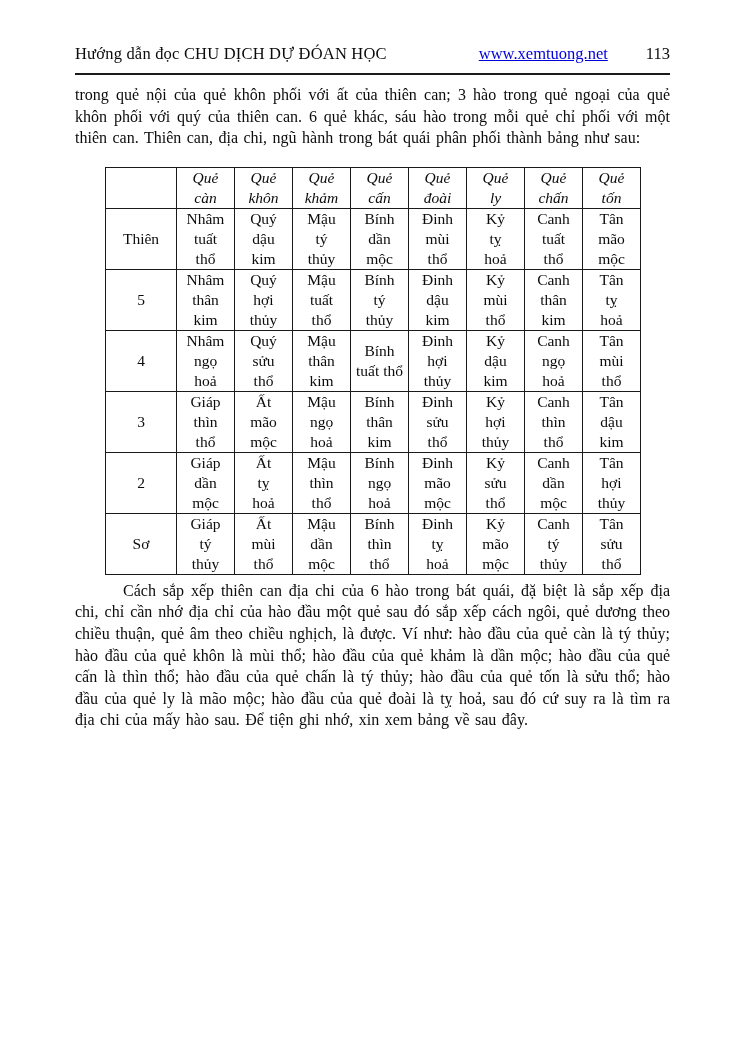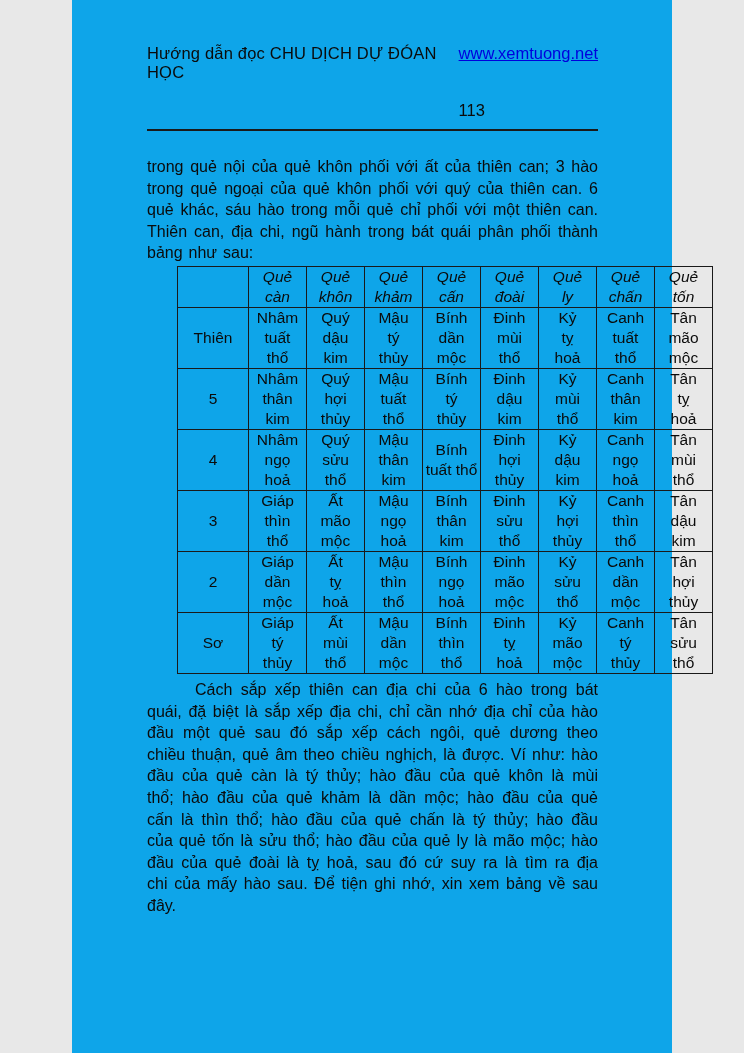--- a/index.html
+++ b/index.html
@@ -1,43 +1,43 @@
 <!DOCTYPE html>
 <html><head>
 <meta charset="utf-8">
 <style>
   html,body{margin:0;padding:0;background:#e8e8e8;}
   .page{
-    width:600px;height:1053px;background:#0ea5e9;position:relative;
+    width:744px;height:1053px;background:#ffffff;position:relative;
     margin:0 auto;box-sizing:border-box;
-    font-family:Liberation Sans, sans-serif;
+    font-family:Liberation Serif, serif;
     color:#0b0b0b;
     padding:44px 74px 0 75px;
   }
   
   .hdr{
     display:flex;justify-content:space-between;align-items:baseline;
     font-size:16.5px;
   }
   .hdr-title{letter-spacing:.2px;}
-  .hdr-right{display:flex;align-items:baseline;gap:38px;flex-direction:column;}
+  .hdr-right{display:flex;align-items:baseline;gap:38px;}
   .hdr-link{color:#0000dd;text-decoration:underline;cursor:pointer;}
   .hdr-rule{border:none;border-top:2px solid #1a1a1a;margin:9px 0 0 0;}
   
   .para{
     font-size:16px;line-height:21.6px;text-align:justify;
     margin:0;word-spacing:1.5px;
   }
-  .para.first{margin-top:25px;}
+  .para.first{margin-top:9px;}
   .para.indent{text-indent:48px;}
   .para.last-loose{margin-top:1px;}
   
   .qtable{
     border-collapse:collapse;table-layout:fixed;
-    margin:2px 0 5px 30px;width:536px;
+    margin:18px 0 5px 30px;width:536px;
   }
   .qtable th,.qtable td{
     border:1.5px solid #1a1a1a;
     text-align:center;vertical-align:middle;
     font-size:15.5px;line-height:20px;
     white-space:pre-line;padding:0;font-weight:normal;
   }
   .qtable thead th{height:37px;font-style:italic;}
   .qtable tbody tr{height:59px;}
   .col-label{width:71px;}

